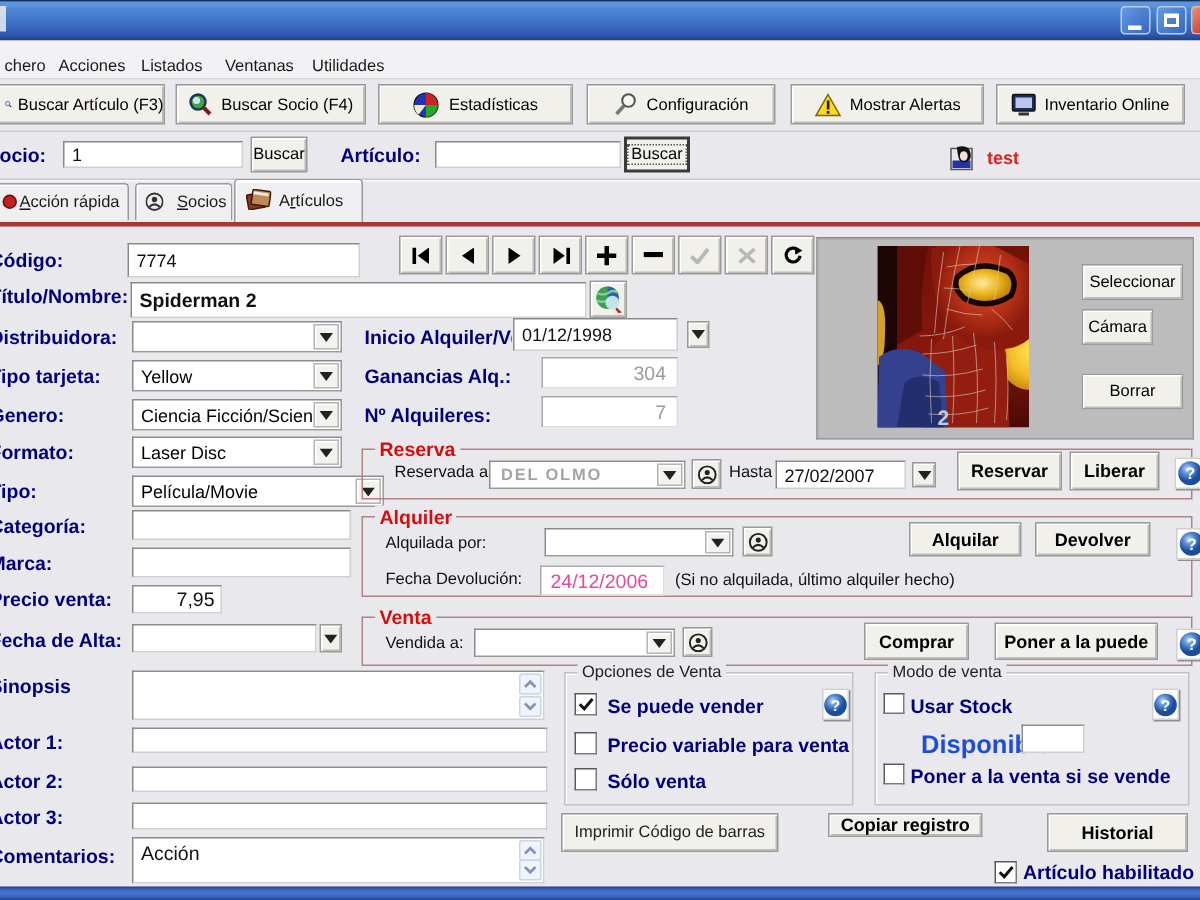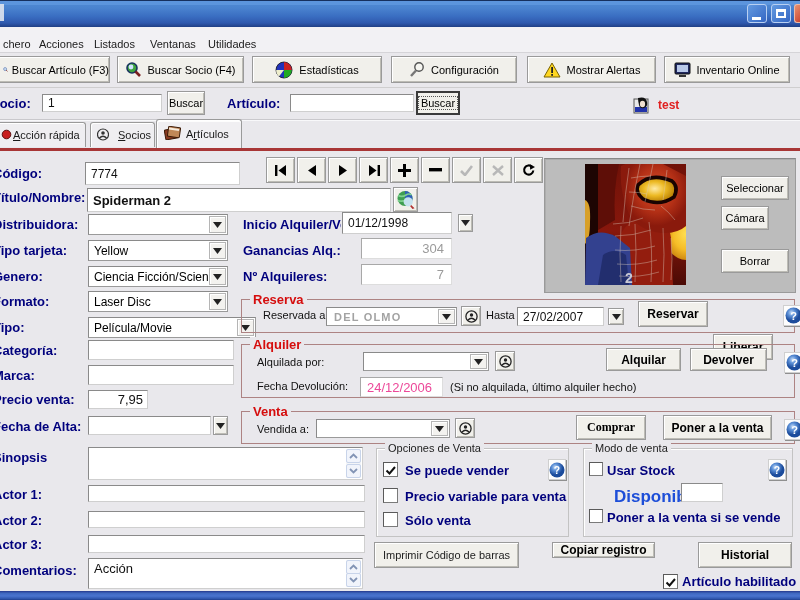--- a/index.html
+++ b/index.html
@@ -434,21 +434,21 @@
 <div class="blk" style="left:486px;top:309px;">Hasta</div>
 <div class="inp" style="left:517px;top:307px;width:87px;height:19px;">
     <span class="tx">27/02/2007</span>
   </div>
 <div class="btn" style="left:608px;top:308px;width:16px;height:17px;">
     <svg width="9" height="6">
       <path d="M0 0 h9 l-4.5 6 Z" fill="#222"></path>
     </svg>
   </div>
 <div class="btn bold" style="left:638px;top:301px;width:70px;height:26px;">Reservar</div>
-<div class="btn bold" style="left:713px;top:301px;width:60px;height:26px;margin-top:33px;">Liberar</div>
+<div class="btn bold" style="left:713px;top:301px;width:60px;height:26px;">Liberar</div>
 <div class="qm" style="left:783px;top:305px;">
     <svg width="17" height="17" viewBox="0 0 17 17">
       <defs>
         <radialGradient id="q1" cx="38%" cy="32%">
           <stop offset="0%" stop-color="#c6dcf6"></stop>
           <stop offset="45%" stop-color="#5b8fd6"></stop>
           <stop offset="100%" stop-color="#1c4c9c"></stop>
         </radialGradient>
       </defs>
       <circle cx="8.5" cy="8.5" r="8" fill="url(#q1)"></circle>
@@ -499,22 +499,22 @@
       </svg>
     </div>
   </div>
 <div class="btn" style="left:455px;top:418px;width:20px;height:20px;">
   <svg width="13" height="13" viewBox="0 0 13 13">
       <circle cx="6.5" cy="6.5" r="5.6" fill="none" stroke="#222" stroke-width="1.3"></circle>
       <circle cx="6.5" cy="5" r="1.7" fill="#222"></circle>
       <path d="M3 10 Q6.5 6.5 10 10" fill="none" stroke="#222" stroke-width="1.4"></path>
     </svg>
 </div>
-<div class="btn bold" style="left:576px;top:415px;width:70px;height:25px;font-family:Liberation Serif, serif;">Comprar</div>
-<div class="btn bold" style="left:663px;top:415px;width:109px;height:25px;">Poner a la venta</div>
+<div class="btn bold" style="left:576px;top:415px;width:70px;height:25px;">Comprar</div>
+<div class="btn bold" style="left:663px;top:415px;width:109px;height:25px;">Poner a la puede</div>
 <div class="qm" style="left:784px;top:419px;">
     <svg width="17" height="17" viewBox="0 0 17 17">
       <circle cx="8.5" cy="8.5" r="8" fill="url(#q1)"></circle>
       <text x="8.5" y="12.5" text-anchor="middle" font-size="11" font-weight="bold" fill="#fff" font-family="Liberation Sans">?</text>
     </svg>
   </div>
 
 <div class="gbx gray" style="left:376px;top:448px;width:193px;height:89px;">
   <div class="gtitle" style="color:#222;">Opciones de Venta</div>
 </div>

